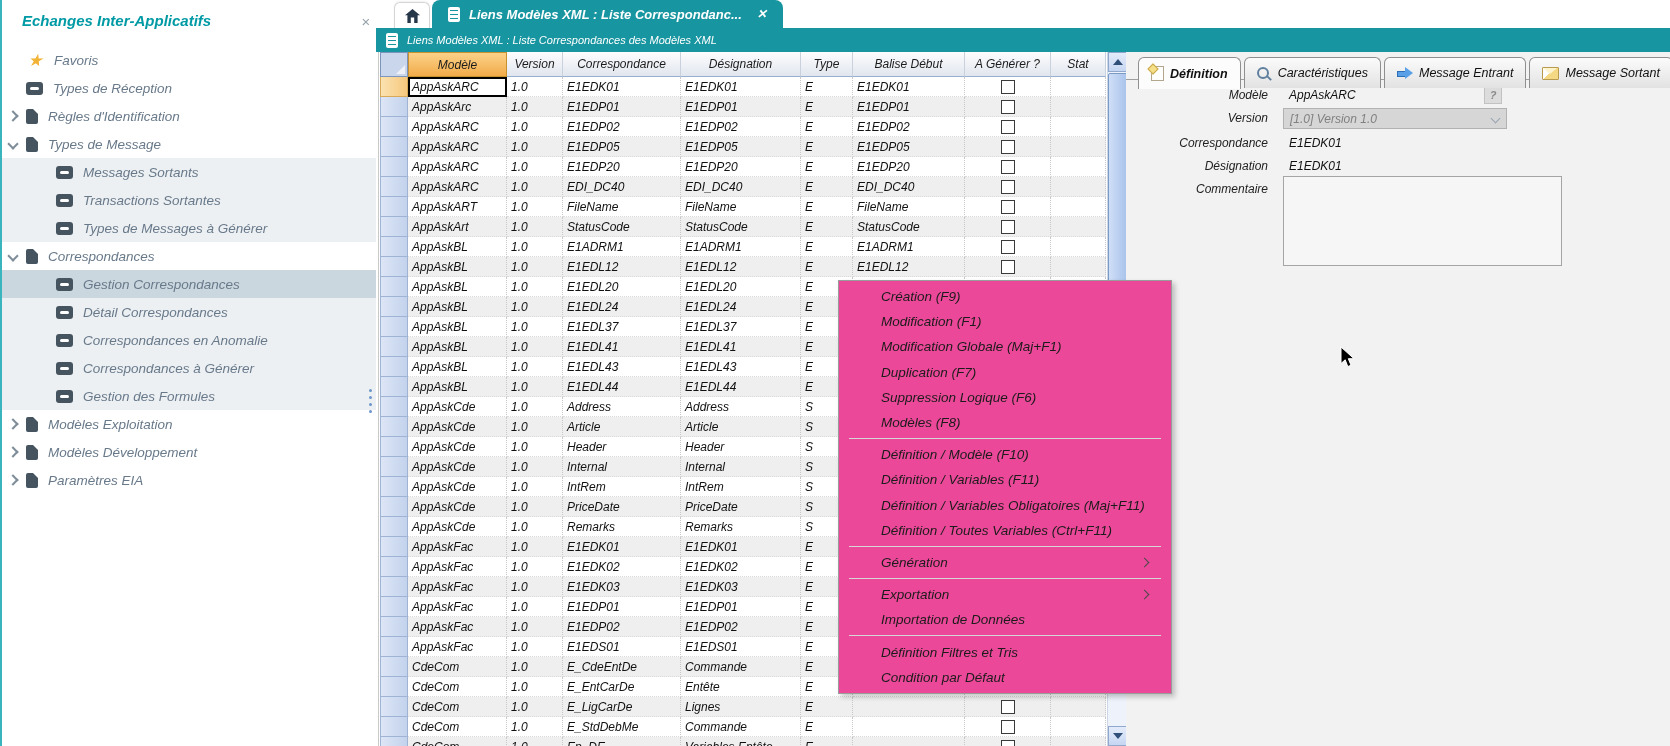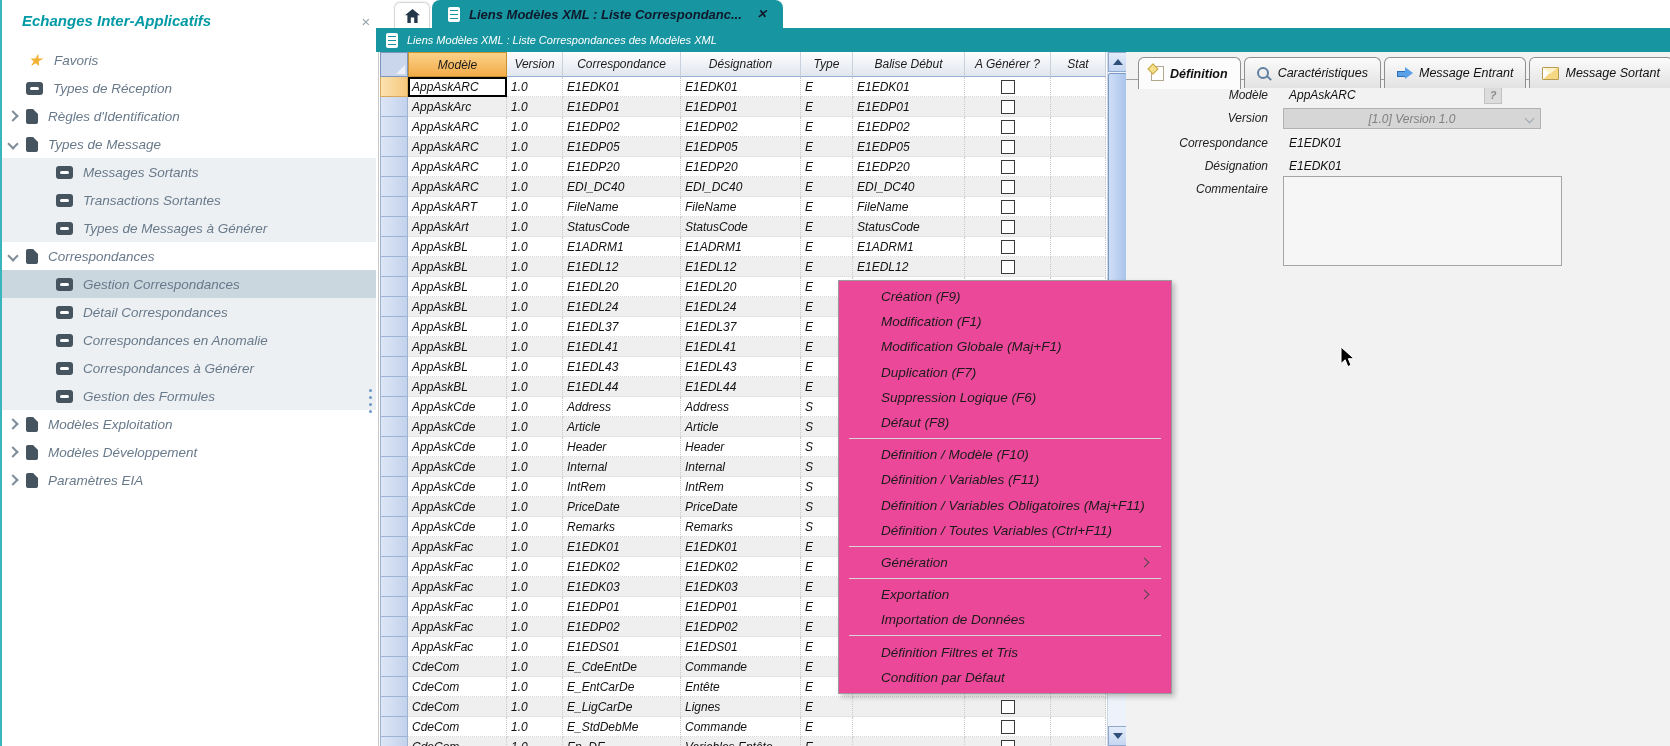--- a/index.html
+++ b/index.html
@@ -27,21 +27,21 @@
   .ic-file{width:12px;height:15px;background:#46545f;border-radius:2px;position:relative;}
   .ic-file::after{content:"";position:absolute;top:0;right:0;border-style:solid;border-width:0 5px 5px 0;border-color:transparent #fff transparent transparent;}
 
   
   .grip{position:absolute;left:369px;top:385px;z-index:6;}
   .grip i{display:block;width:3px;height:3px;border-radius:50%;background:#6b96c8;margin:4px 0;}
 
   
   .tabstrip{position:absolute;left:376px;top:0;right:0;height:28px;background:#fff;}
   .home-tab{position:absolute;left:18px;bottom:0;width:34px;height:25px;background:#fff;border:1px solid #d5d5d5;border-bottom:none;border-radius:6px 6px 0 0;display:flex;align-items:center;justify-content:center;box-shadow:0 -1px 2px rgba(0,0,0,.06);}
-  .doc-tab{position:absolute;left:56px;bottom:0;height:28px;background:#1795a0;border-radius:8px 8px 0 0;display:flex;align-items:center;gap:9px;padding:0 16px;color:#0f172a;font-weight:bold;font-size:13px;}
+  .doc-tab{position:absolute;left:56px;bottom:0;height:28px;background:#1795a0;border-radius:8px 8px 0 0;display:flex;align-items:center;gap:9px;padding:0 16px;color:#ffffff;font-weight:bold;font-size:13px;}
   .doc-tab .x{font-weight:bold;font-size:12px;margin-left:6px;cursor:pointer;}
   .ic-doc{width:12px;height:15px;background:#fff;border-radius:2px;position:relative;flex:0 0 auto;}
   .ic-doc::after{content:"";position:absolute;left:2px;right:2px;top:3px;height:9px;
      background:repeating-linear-gradient(#1795a0 0 1.5px,transparent 1.5px 4px);}
   .titlebar{position:absolute;left:376px;top:28px;right:0;height:24px;background:#1795a0;color:#fff;display:flex;align-items:center;gap:9px;padding-left:10px;font-size:11px;}
 
   
   .tablewrap{position:absolute;left:378px;top:52px;width:748px;height:694px;overflow:hidden;background:#fff;border-left:1px solid #c9c9c9;}
   .grid{position:absolute;left:1px;top:0;width:726px;}
   .ghead,.trow{display:flex;}
@@ -92,21 +92,21 @@
   .ic-mag::after{content:"";position:absolute;width:6px;height:2px;background:#5f7f9e;transform:rotate(45deg);right:-5px;bottom:-2px;}
   .ic-arrow{position:relative;width:16px;height:12px;}
   .ic-arrow::before{content:"";position:absolute;left:0;top:4px;width:8px;height:4px;background:#5aa0e6;border:1px solid #2f6fb8;}
   .ic-arrow::after{content:"";position:absolute;right:0;top:0;border-style:solid;border-width:6px 0 6px 8px;border-color:transparent transparent transparent #5aa0e6;}
   .ic-env{width:15px;height:11px;background:linear-gradient(135deg,#fff 45%,#f4d883 45%);border:1px solid #b89b4e;border-radius:1px;position:relative;}
   .ic-env::after{content:"";position:absolute;left:0;top:0;border-style:solid;border-width:0 7.5px 6px 7.5px;border-color:transparent transparent #fdf3cd transparent;transform:rotate(180deg);}
 
   .flabel{position:absolute;left:12px;width:130px;text-align:right;font-size:12px;color:#222;white-space:nowrap;}
   .fvalue{position:absolute;left:163px;font-size:12px;color:#111;white-space:nowrap;}
   .helpbtn{position:absolute;left:358px;top:34px;width:16px;height:16px;background:#dcdcdc;border:1px solid #c2c2c2;color:#8a8a8a;font-size:11px;font-weight:bold;display:flex;align-items:center;justify-content:center;}
-  .combo{position:absolute;left:157px;top:56px;width:258px;height:21px;background:#d6d6d6;border:1px solid #b2b2b2;box-sizing:border-box;display:flex;align-items:center;padding:0 6px;font-size:12px;color:#818181;justify-content:center;}
+  .combo{position:absolute;left:157px;top:56px;width:224px;height:21px;background:#d6d6d6;border:1px solid #b2b2b2;box-sizing:border-box;display:flex;align-items:center;padding:0 6px;font-size:12px;color:#818181;}
   .combo .cchv{position:absolute;right:7px;top:6px;width:6px;height:6px;border-right:1.5px solid #9aa5b0;border-bottom:1.5px solid #9aa5b0;transform:rotate(45deg);}
   .commentbox{position:absolute;left:157px;top:124px;width:279px;height:90px;background:#f6f6f6;border:1px solid #a5a5a5;box-sizing:border-box;font-size:12px;color:#111;padding:4px;}
 
   
   .cmenu{position:absolute;left:838px;top:280px;width:316px;background:#ec4899;border:1px solid #9b9b9b;
          box-shadow:3px 3px 5px rgba(0,0,0,.22);padding:3px 8px;z-index:40;}
   .mi{height:25.2px;display:flex;align-items:center;padding-left:34px;font-size:13.5px;color:#1b1b1b;position:relative;cursor:default;}
   .mi .sub{position:absolute;right:15px;width:6px;height:6px;border-right:1.6px solid #4a4a4a;border-bottom:1.6px solid #4a4a4a;transform:rotate(-45deg);}
   .msep{border-top:1px solid #d6d6d6;margin:3px 2px;}
 
@@ -770,21 +770,21 @@
       <div class="mi">
         <span class="milab">Modification Globale (Maj+F1)</span>
       </div>
       <div class="mi">
         <span class="milab">Duplication (F7)</span>
       </div>
       <div class="mi">
         <span class="milab">Suppression Logique (F6)</span>
       </div>
       <div class="mi">
-        <span class="milab">Défaut (F8)</span>
+        <span class="milab">Modèles (F8)</span>
       </div>
       <div class="msep"></div>
       <div class="mi">
         <span class="milab">Définition / Modèle (F10)</span>
       </div>
       <div class="mi">
         <span class="milab">Définition / Variables (F11)</span>
       </div>
       <div class="mi">
         <span class="milab">Définition / Variables Obligatoires (Maj+F11)</span>

